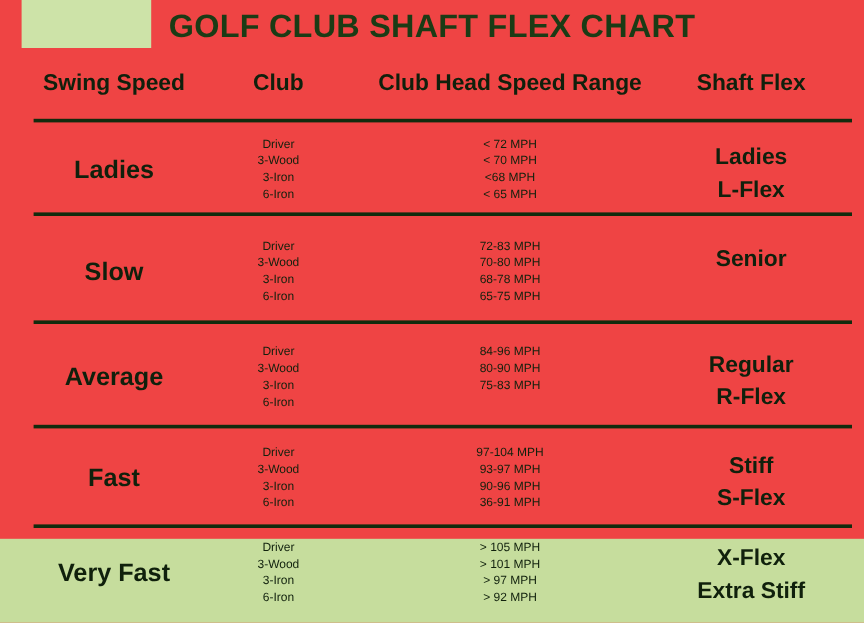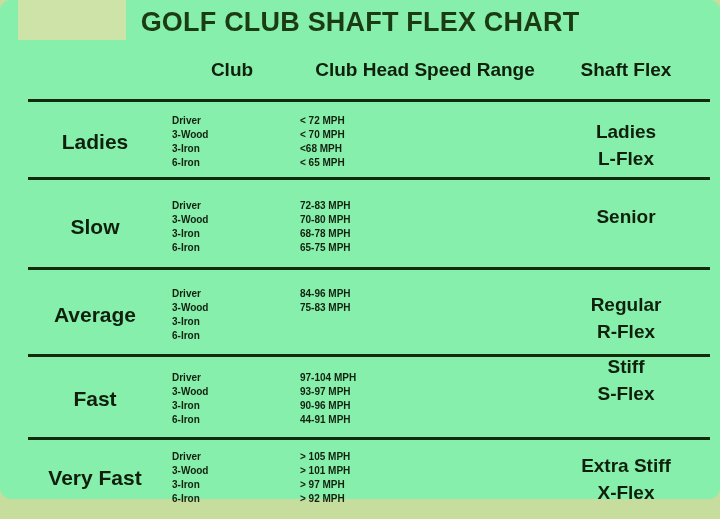--- a/index.html
+++ b/index.html
@@ -9,24 +9,23 @@
   body {
     width: 720px;
     height: 519px;
     overflow: hidden;
     font-family: "Liberation Sans", sans-serif;
     background: #c6dd9d;
   }
   #chart-root {
     position: relative;
     width: 720px;
-    height: 499px;
-    background: #86efac;
+    height: 449px;
+    background: #ef4444;
     box-sizing: border-box;
-    border-radius: 11px;
   }
   
   .bg-patch {
     position: absolute;
     left: 18px;
     top: 0px;
     width: 108px;
     height: 40px;
     background: #cde3a8;
     pointer-events: none;
@@ -70,22 +69,23 @@
     position: absolute;
     font-size: 21px;
     font-weight: bold;
     color: #10200c;
     text-align: center;
     white-space: nowrap;
   }
   .cell-clubs, .cell-ranges {
     position: absolute;
     font-size: 10px;
-    font-weight: bold;
+    font-weight: normal;
     color: #11210d;
+    text-align: center;
     line-height: 14px;
     white-space: nowrap;
   }
   .cell-flex {
     position: absolute;
     font-size: 19px;
     font-weight: bold;
     color: #10200c;
     text-align: center;
     line-height: 27px;
@@ -98,20 +98,21 @@
 </style>
 </head>
 <body>
 
 <div id="chart-root">
 
   <div class="bg-patch"></div>
 
   <div class="chart-title">GOLF CLUB SHAFT FLEX CHART</div>
 
+  <div class="col-header c-speed">Swing Speed</div>
   <div class="col-header c-range">Club Head Speed Range</div>
   <div class="col-header c-club">Club</div>
   <div class="col-header c-flex">Shaft Flex</div>
 
   <div class="rule" style="top:99px"></div>
 
   <div class="row" style="top:0">
     <div class="cell-speed c-speed" style="top:130px">Ladies</div>
     <div class="cell-clubs c-club" style="top:114px">
       <div>Driver</div>
@@ -157,20 +158,21 @@
   <div class="row" style="top:0">
     <div class="cell-speed c-speed" style="top:303px">Average</div>
     <div class="cell-clubs c-club" style="top:287px">
       <div>Driver</div>
       <div>3-Wood</div>
       <div>3-Iron</div>
       <div>6-Iron</div>
     </div>
     <div class="cell-ranges c-range" style="top:287px">
       <div>84-96 MPH</div>
+      <div>80-90 MPH</div>
       <div>75-83 MPH</div>
     </div>
     <div class="cell-flex c-flex" style="top:291px">
       <div>Regular</div>
       <div>R-Flex</div>
     </div>
   </div>
 
   <div class="rule" style="top:354px"></div>
 
@@ -179,23 +181,23 @@
     <div class="cell-clubs c-club" style="top:371px">
       <div>Driver</div>
       <div>3-Wood</div>
       <div>3-Iron</div>
       <div>6-Iron</div>
     </div>
     <div class="cell-ranges c-range" style="top:371px">
       <div>97-104 MPH</div>
       <div>93-97 MPH</div>
       <div>90-96 MPH</div>
-      <div>44-91 MPH</div>
-    </div>
-    <div class="cell-flex c-flex" style="top:353px">
+      <div>36-91 MPH</div>
+    </div>
+    <div class="cell-flex c-flex" style="top:375px">
       <div>Stiff</div>
       <div>S-Flex</div>
     </div>
   </div>
 
   <div class="rule" style="top:437px"></div>
 
   <div class="row" style="top:0">
     <div class="cell-speed c-speed" style="top:466px">Very Fast</div>
     <div class="cell-clubs c-club" style="top:450px">
@@ -204,18 +206,18 @@
       <div>3-Iron</div>
       <div>6-Iron</div>
     </div>
     <div class="cell-ranges c-range" style="top:450px">
       <div>&gt; 105 MPH</div>
       <div>&gt; 101 MPH</div>
       <div>&gt; 97 MPH</div>
       <div>&gt; 92 MPH</div>
     </div>
     <div class="cell-flex c-flex" style="top:452px">
+      <div>X-Flex</div>
       <div>Extra Stiff</div>
-      <div>X-Flex</div>
     </div>
   </div>
 
 </div>
 
 </body></html>

